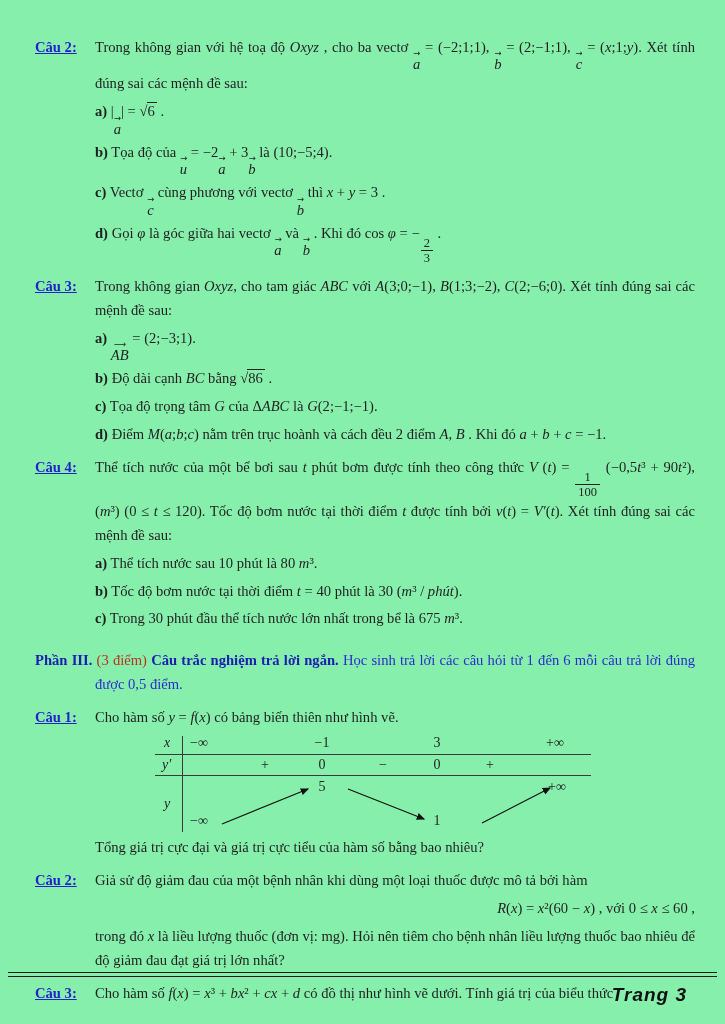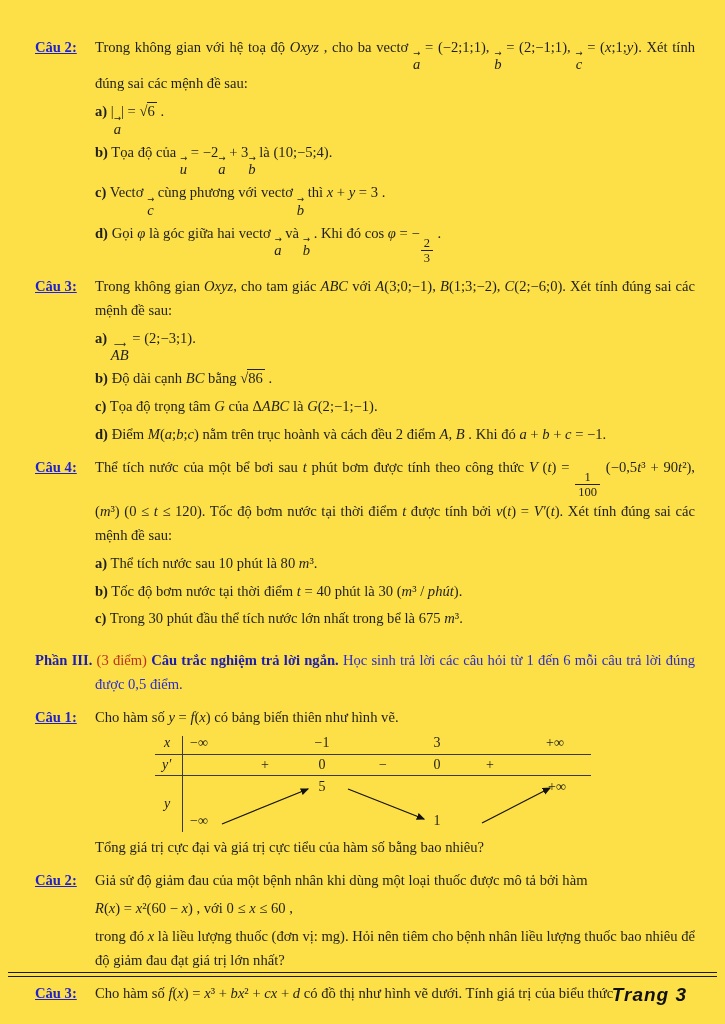--- a/index.html
+++ b/index.html
@@ -1,31 +1,31 @@
 <!DOCTYPE html>
 <html lang="vi"><head>
 <meta charset="utf-8">
 <style>
   html,body{margin:0;padding:0;background:#e8e8e8;}
   .page{
     position:relative; width:725px; height:1024px; margin:0 auto;
-    background:#fde047; box-sizing:border-box;
+    background:#86efac; box-sizing:border-box;
     padding:36px 30px 0 35px;
     font-family:"Liberation Serif","DejaVu Serif",serif;
     font-size:14.6px; color:#1f1f1f; overflow:hidden;
   }
   .q{display:flex; margin-bottom:5px;}
   .qlabel{
     width:60px; flex:0 0 60px; font-weight:bold; color:#2222cc;
     text-decoration:underline; line-height:1.64;
   }
   .qbody{flex:1; min-width:0;}
   .qbody p{margin:0 0 4px 0; line-height:1.64;}
   p.just{text-align:justify;}
-  .center{text-align:left;}
+  .center{text-align:right;}
   .mi{font-style:italic;}
   .bt{font-weight:bold;}
   
   .vec{display:inline-flex; flex-direction:column; align-items:center;
        vertical-align:-0.3em; line-height:1;}
   .vec .va{font-family:"DejaVu Sans",sans-serif; font-size:8.5px; line-height:5px;}
   .vec .vb{font-style:italic; line-height:1.1;}
   
   .frac{display:inline-flex; flex-direction:column; align-items:center;
         vertical-align:-0.62em; line-height:1; margin:0 1px;}

